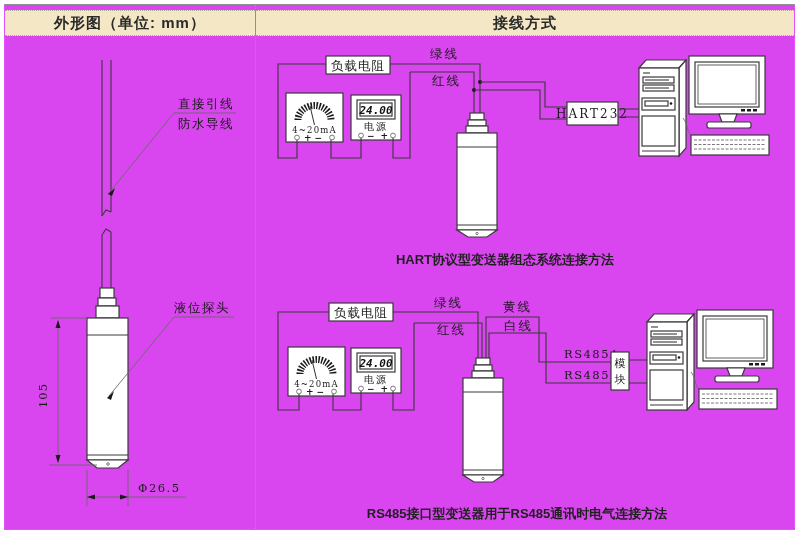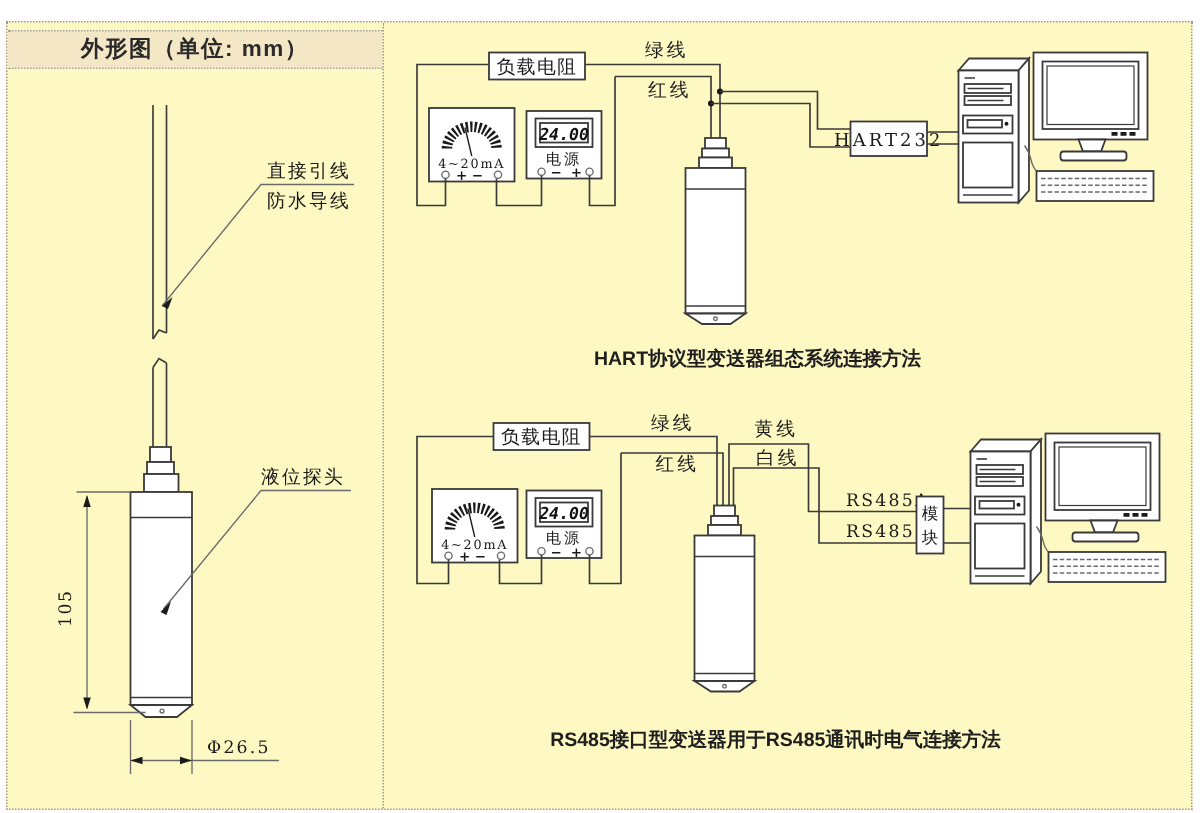--- a/index.html
+++ b/index.html
@@ -1,19 +1,19 @@
 <!DOCTYPE html>
 <html><head>
 <meta charset="utf-8">
 <style>
   html,body{margin:0;padding:0;background:#ffffff;}
   .page{position:relative;width:800px;height:542px;background:#fff;overflow:hidden;
         font-family:"Liberation Sans",sans-serif;color:#222;}
-  .frame{position:absolute;left:4px;top:14px;width:789px;height:524px;
-         border:1px dotted #9a9a9a;display:flex;background:#fef9c3;}
+  .frame{position:absolute;left:4px;top:4px;width:789px;height:524px;
+         border:1px dotted #9a9a9a;display:flex;background:#d946ef;}
   .panel{position:relative;height:100%;}
   .panel.left{width:250px;}
   .panel.right{flex:1;border-left:1px dotted #9a9a9a;}
   .hdr{margin-top:5px;height:24px;line-height:24px;text-align:center;
        background:#f4e7c6;border-top:1px dotted #a8a89a;border-bottom:1px dotted #a8a89a;
        font-size:15px;font-weight:bold;color:#2a2a2a;letter-spacing:1px;}
   svg{display:block;}
   .ln{stroke:#3a3a3a;stroke-width:1.1;fill:none;}
   .thin{stroke:#6a6a6a;stroke-width:0.9;fill:none;}
   .boxl{stroke:#3a3a3a;stroke-width:1.2;fill:#ffffff;}
@@ -76,20 +76,21 @@
           <line class="thin" x1="123" y1="434" x2="123" y2="470"></line>
           <line class="thin" x1="82" y1="461" x2="181" y2="461"></line>
           <polygon class="dot" points="82,461 90,458.5 90,463.5"></polygon>
           <polygon class="dot" points="123,461 115,458.5 115,463.5"></polygon>
           <text class="cjk" x="133" y="456" font-size="11.5" letter-spacing="1.5">Φ26.5</text>
         </g>
       </svg>
     </div>
 
     <div class="panel right">
+      <div class="hdr">接线方式</div>
       <svg width="538" height="489" viewBox="0 0 538 489">
         <defs>
 
           <g id="meter">
             <rect class="boxl" x="0" y="0" width="57" height="49"></rect>
             <path d="M12 27 A 16.5 14.5 0 0 1 45 27" fill="none" stroke="#1a1a1a" stroke-width="7" stroke-dasharray="1.5,1.4"></path>
             <line x1="28.5" y1="32" x2="24" y2="13" stroke="#1a1a1a" stroke-width="0.9"></line>
             <text class="cjk" x="28.5" y="40" font-size="8.5" letter-spacing="1.2" text-anchor="middle">4~20mA</text>
             <circle class="thin" cx="11" cy="44.5" r="2.4"></circle>
             <circle class="thin" cx="46" cy="44.5" r="2.4"></circle>

